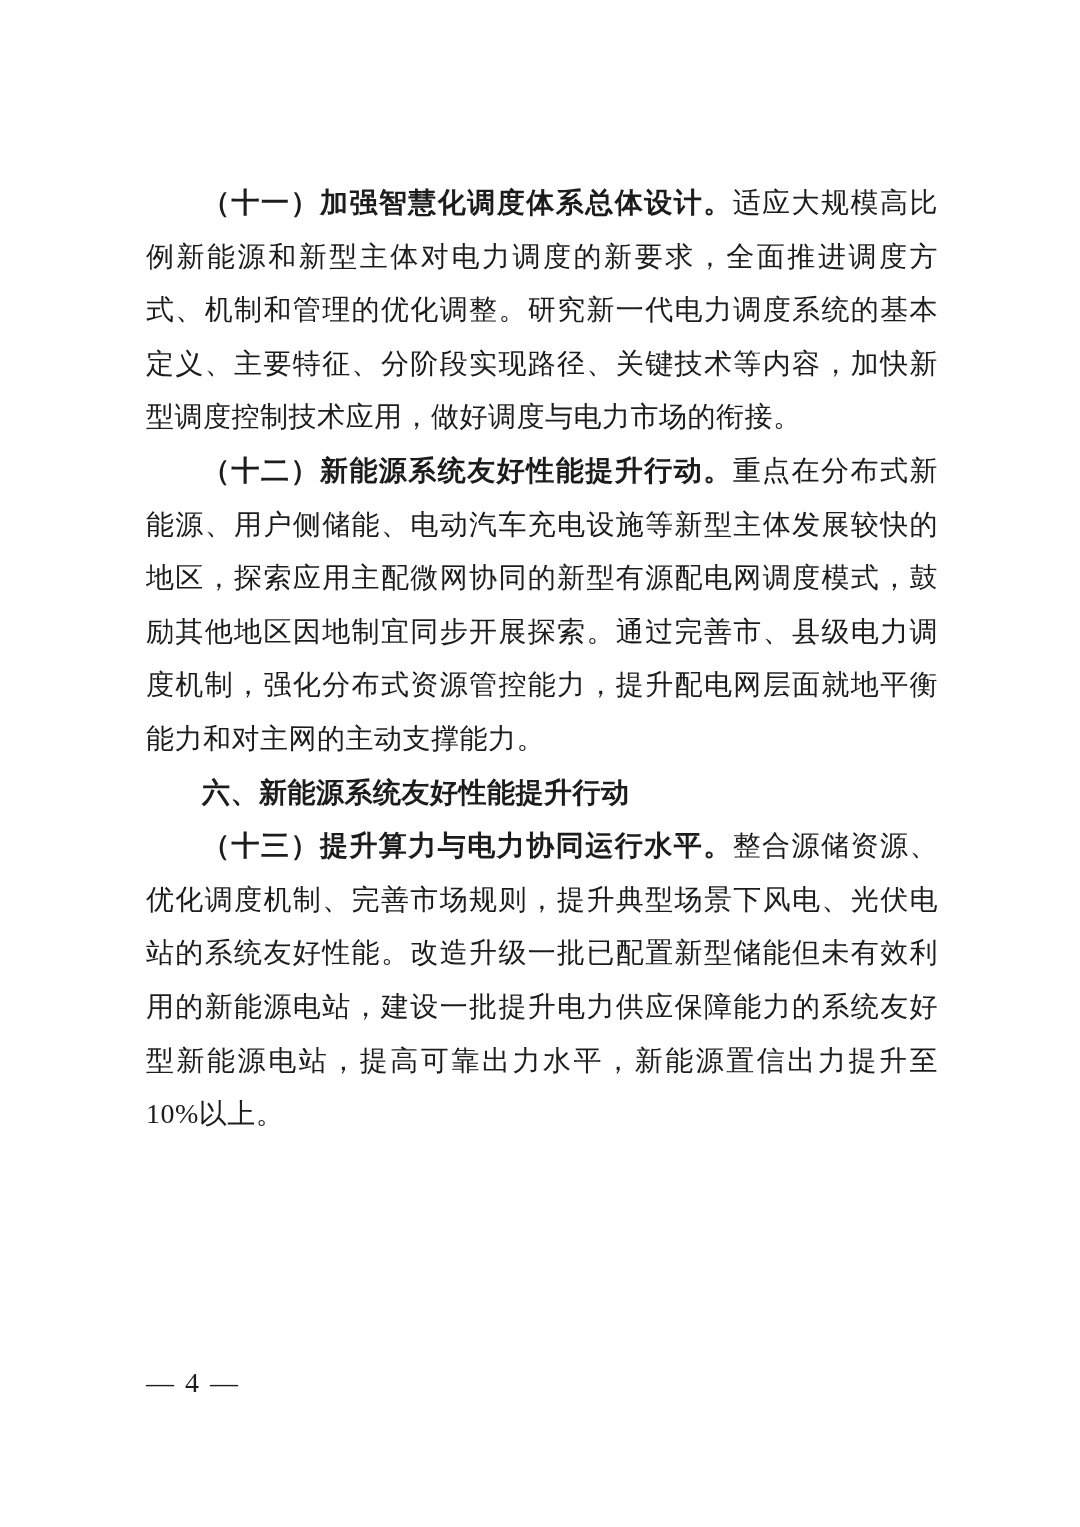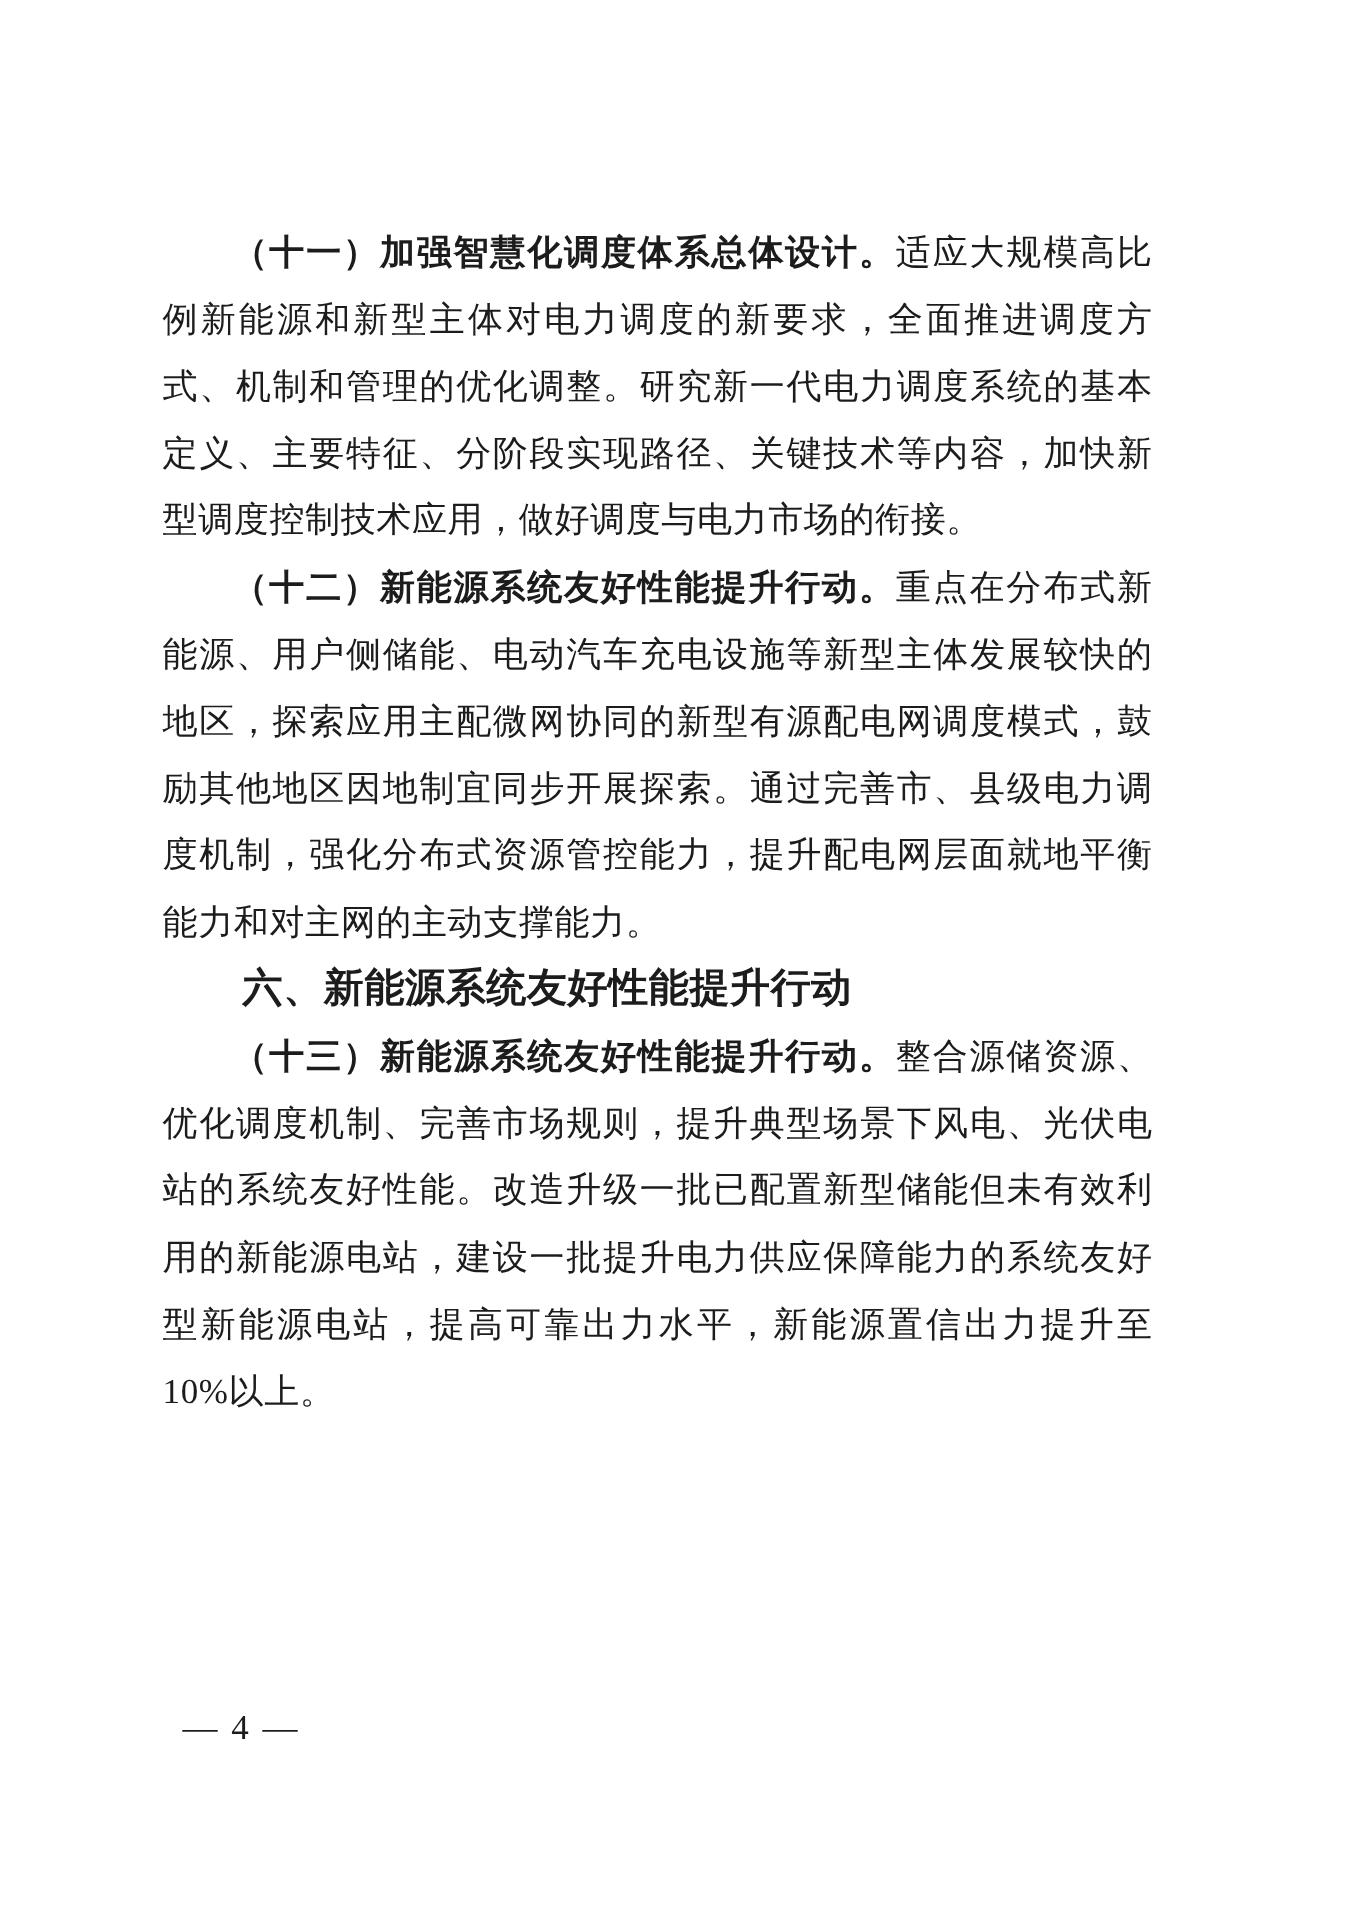--- a/index.html
+++ b/index.html
@@ -11,42 +11,42 @@
     position: relative;
     width: 1080px;
     height: 1527px;
     background: #ffffff;
     overflow: hidden;
     font-family: "Liberation Serif", "DejaVu Serif", serif;
     color: #1c1c1c;
   }
   .content {
     position: absolute;
-    left: 130px;
+    left: 146px;
     top: 176px;
     width: 792px;
     font-size: 28px;
     line-height: 53.6px;
     text-align: justify;
     letter-spacing: 0.5px;
   }
   .para {
     margin: 0;
     text-indent: 2em;
   }
   .para .lead {
     font-weight: bold;
   }
   .section-heading {
     margin: 0;
-    font-size: 32px;
+    font-size: 28px;
     line-height: 53.6px;
     text-indent: 2em;
     font-weight: bold;
-    font-family: Liberation Mono, monospace;
+    font-family: Liberation Sans, sans-serif;
     letter-spacing: 0.5px;
   }
   .footer {
     position: absolute;
     left: 146px;
     top: 1366px;
     font-size: 28px;
     line-height: 34px;
     color: #1c1c1c;
     letter-spacing: 2px;
@@ -57,19 +57,19 @@
 
 <div class="page">
   <div class="content">
 
     <p class="para"><span class="lead">（十一）加强智慧化调度体系总体设计。</span><span>适应大规模高比例新能源和新型主体对电力调度的新要求，全面推进调度方式、机制和管理的优化调整。研究新一代电力调度系统的基本定义、主要特征、分阶段实现路径、关键技术等内容，加快新型调度控制技术应用，做好调度与电力市场的衔接。</span></p>
 
     <p class="para"><span class="lead">（十二）新能源系统友好性能提升行动。</span><span>重点在分布式新能源、用户侧储能、电动汽车充电设施等新型主体发展较快的地区，探索应用主配微网协同的新型有源配电网调度模式，鼓励其他地区因地制宜同步开展探索。通过完善市、县级电力调度机制，强化分布式资源管控能力，提升配电网层面就地平衡能力和对主网的主动支撑能力。</span></p>
 
     <h2 class="section-heading">六、新能源系统友好性能提升行动</h2>
 
-    <p class="para"><span class="lead">（十三）新能源系统友好性能提升行动。</span><span>整合源储资源、优化调度机制、完善市场规则，提升典型场景下风电、光伏电站的系统友好性能。改造升级一批已配置新型储能但未有效利用的新能源电站，建设一批提升电力供应保障能力的系统友好型新能源电站，提高可靠出力水平，新能源置信出力提升至 10%以上。</span></p>
+    <p class="para"><span class="lead">（十三）提升算力与电力协同运行水平。</span><span>整合源储资源、优化调度机制、完善市场规则，提升典型场景下风电、光伏电站的系统友好性能。改造升级一批已配置新型储能但未有效利用的新能源电站，建设一批提升电力供应保障能力的系统友好型新能源电站，提高可靠出力水平，新能源置信出力提升至 10%以上。</span></p>
 
 
   </div>
 
   <div class="footer">— 4 —</div>
 </div>
 
 </body></html>

